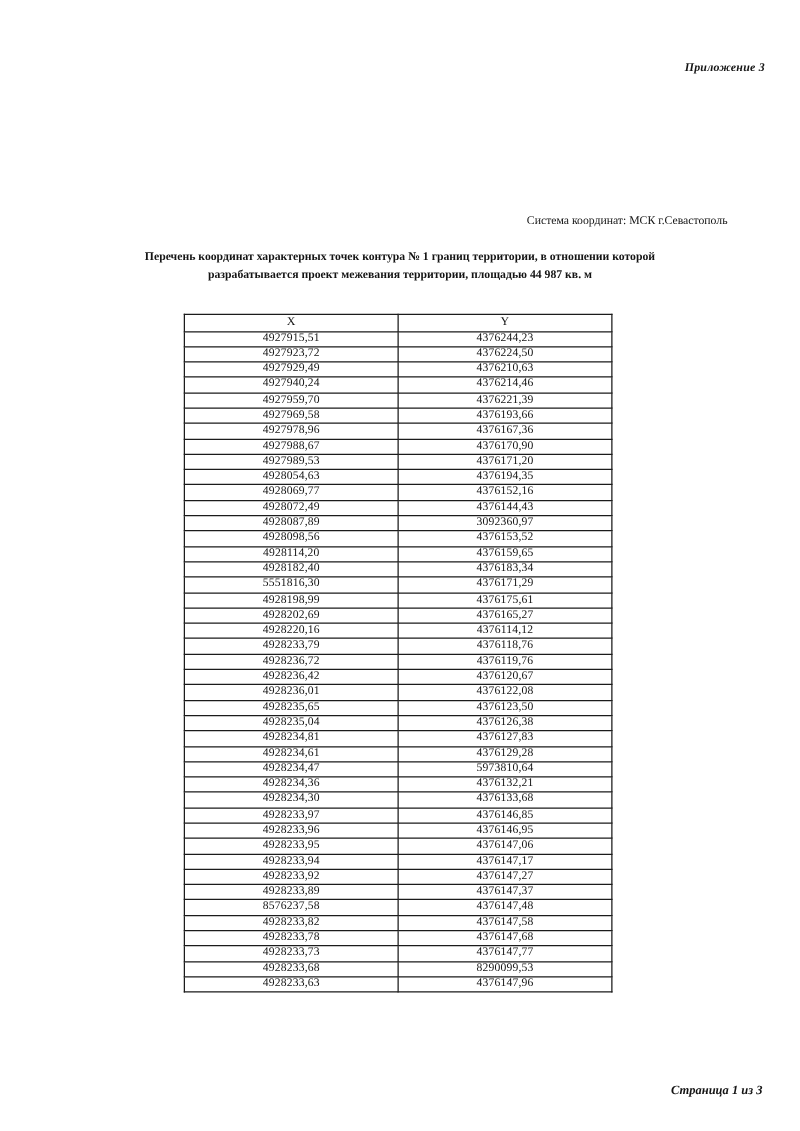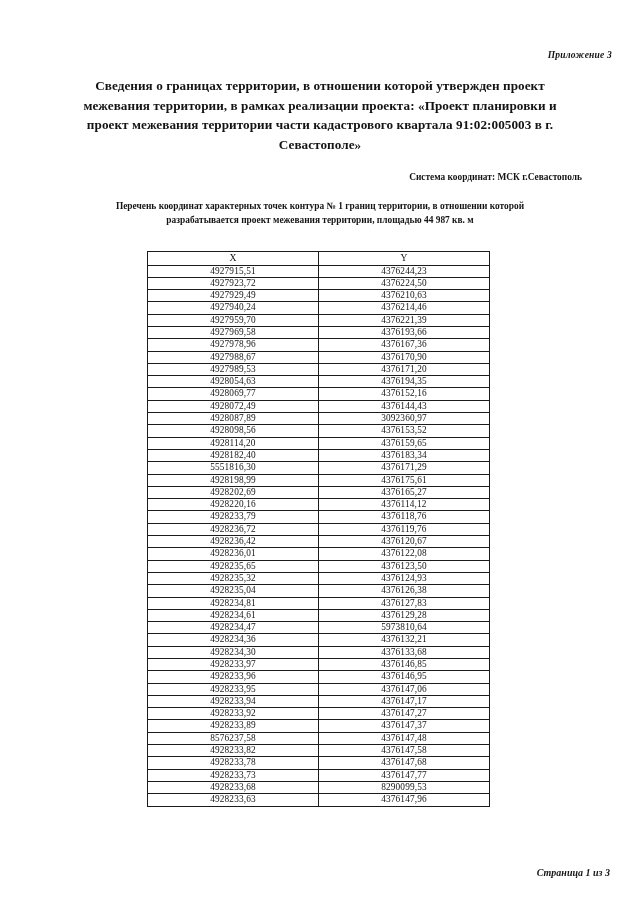--- a/index.html
+++ b/index.html
@@ -48,21 +48,21 @@
     line-height: 1.48;
     letter-spacing: 0.05px;
   }
 
   
   .coord-system {
     position: absolute;
     top: 172px;
     right: 58px;
     font-size: 9.4px;
-    font-weight: bold;
+    font-weight: normal;
     white-space: nowrap;
     margin-left: 30px;
   }
 
   
   .subtitle {
     position: absolute;
     top: 199px;
     left: 110px;
     width: 420px;
@@ -118,21 +118,20 @@
     margin-left: 44px;
   }
 </style>
 </head>
 <body>
 
 <div class="page">
 
   <div class="appendix-line">Приложение 3</div>
 
-  <div class="doc-title">Сведения о границах территории, в отношении которой утвержден проект межевания территории, в рамках реализации проекта: «Проект планировки и проект межевания территории части кадастрового квартала 91:02:005003 в г. Севастополе»</div>
 
   <div class="coord-system">Система координат: МСК г.Севастополь</div>
 
   <div class="subtitle">Перечень координат характерных точек контура № 1 границ территории, в отношении которой разрабатывается проект межевания территории, площадью 44 987 кв. м</div>
 
   <div class="coord-table-wrap">
     <table class="coord-table">
       <colgroup>
         <col class="c-x">
         <col class="c-y">
@@ -238,24 +237,20 @@
           </tr>
           <tr>
             <td>4928236,01</td>
             <td>4376122,08</td>
           </tr>
           <tr>
             <td>4928235,65</td>
             <td>4376123,50</td>
           </tr>
           <tr>
-            <td>4928235,32</td>
-            <td>4376124,93</td>
-          </tr>
-          <tr>
             <td>4928235,04</td>
             <td>4376126,38</td>
           </tr>
           <tr>
             <td>4928234,81</td>
             <td>4376127,83</td>
           </tr>
           <tr>
             <td>4928234,61</td>
             <td>4376129,28</td>

